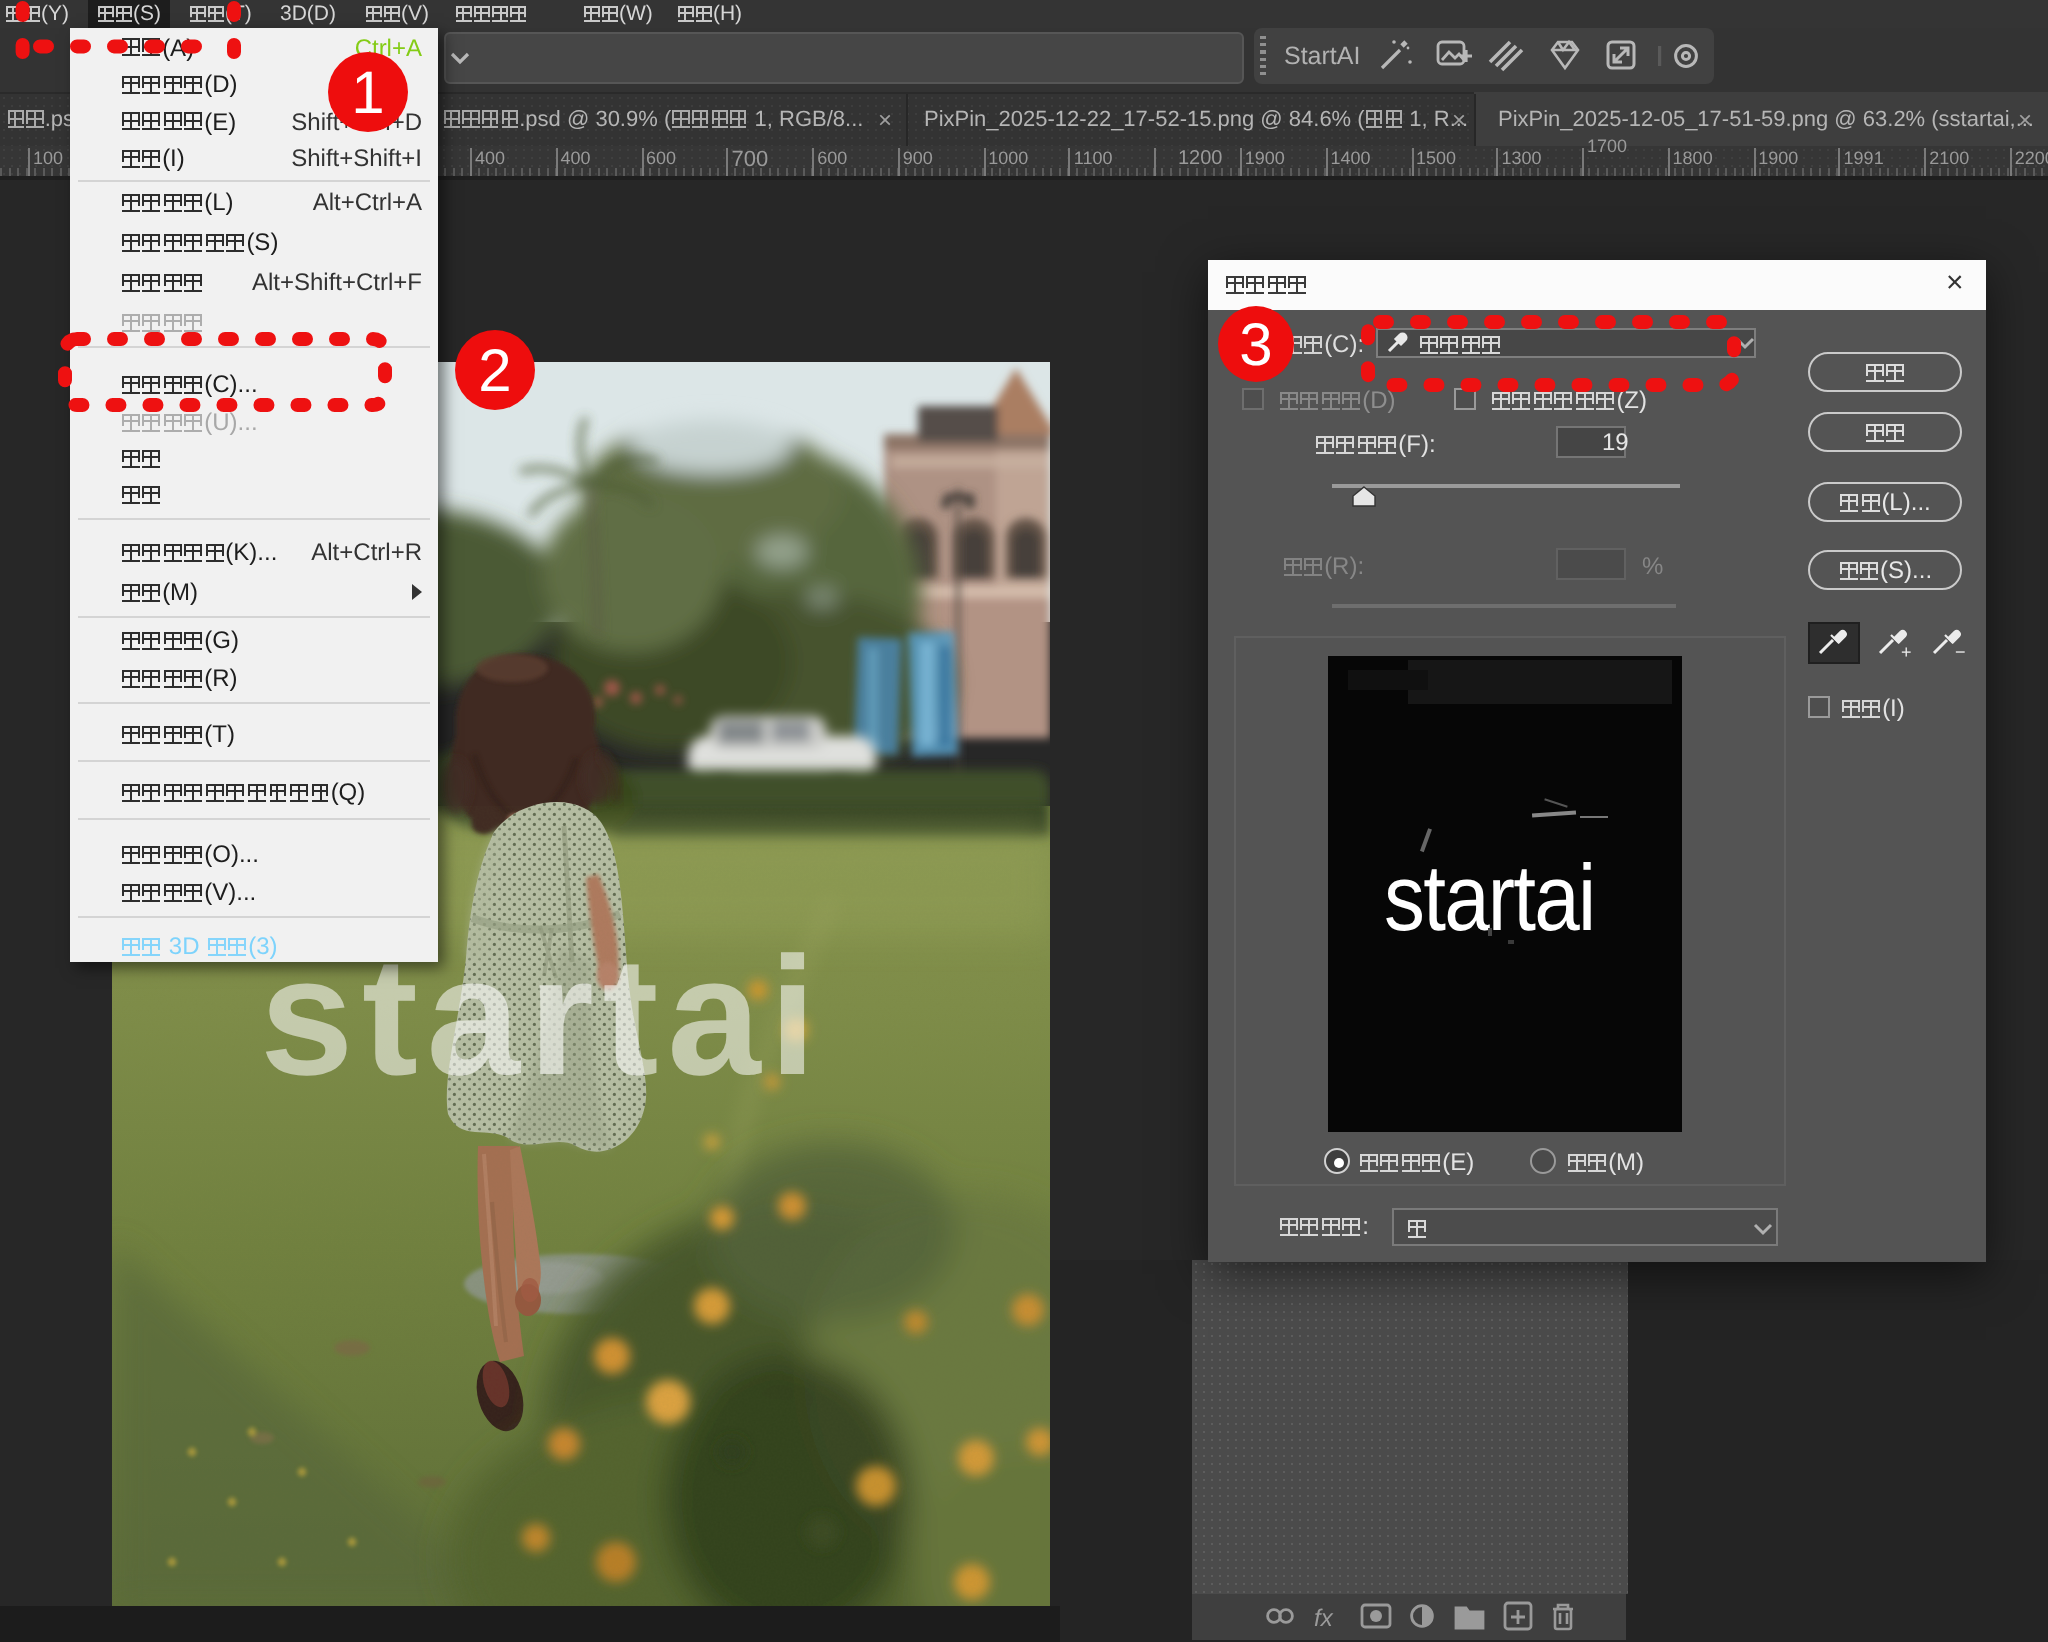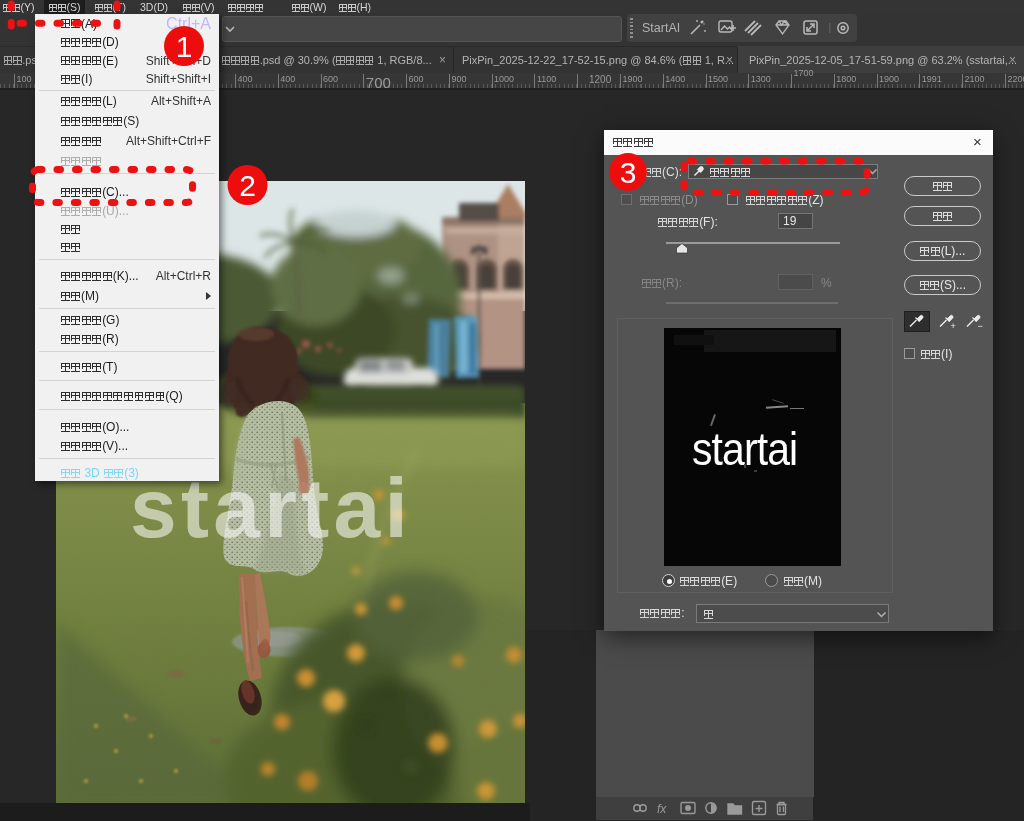--- a/index.html
+++ b/index.html
@@ -48,21 +48,21 @@
 <div class="ab" style="left:0;top:84px;width:1024px;height:4px;background:repeating-linear-gradient(90deg,#5a5a5a 0,#5a5a5a 1px,transparent 1px,transparent 4.27px)"></div>
 <div class="ab" style="left:14.0px;top:74px;width:1px;height:14px;background:#7a7a7a"></div>
 <div class="t" style="left:16.5px;top:74px;font-size:9px;color:#9a9a9a">100</div>
 <div class="ab" style="left:235.0px;top:74px;width:1px;height:14px;background:#7a7a7a"></div>
 <div class="t" style="left:237.5px;top:74px;font-size:9px;color:#9a9a9a">400</div>
 <div class="ab" style="left:277.8px;top:74px;width:1px;height:14px;background:#7a7a7a"></div>
 <div class="t" style="left:280.3px;top:74px;font-size:9px;color:#9a9a9a">400</div>
 <div class="ab" style="left:320.5px;top:74px;width:1px;height:14px;background:#7a7a7a"></div>
 <div class="t" style="left:323.0px;top:74px;font-size:9px;color:#9a9a9a">600</div>
 <div class="ab" style="left:363.3px;top:74px;width:1px;height:14px;background:#7a7a7a"></div>
-<div class="t" style="left:365.8px;top:74px;font-size:15px;color:#9a9a9a">700</div>
+<div class="t" style="left:365.8px;top:74px;font-size:11px;color:#9a9a9a">700</div>
 <div class="ab" style="left:406.1px;top:74px;width:1px;height:14px;background:#7a7a7a"></div>
 <div class="t" style="left:408.6px;top:74px;font-size:9px;color:#9a9a9a">600</div>
 <div class="ab" style="left:448.9px;top:74px;width:1px;height:14px;background:#7a7a7a"></div>
 <div class="t" style="left:451.4px;top:74px;font-size:9px;color:#9a9a9a">900</div>
 <div class="ab" style="left:491.6px;top:74px;width:1px;height:14px;background:#7a7a7a"></div>
 <div class="t" style="left:494.1px;top:74px;font-size:9px;color:#9a9a9a">1000</div>
 <div class="ab" style="left:534.4px;top:74px;width:1px;height:14px;background:#7a7a7a"></div>
 <div class="t" style="left:536.9px;top:74px;font-size:9px;color:#9a9a9a">1100</div>
 <div class="ab" style="left:577.2px;top:74px;width:1px;height:14px;background:#7a7a7a"></div>
 <div class="t" style="left:589px;top:74px;font-size:10px;color:#9a9a9a">1200</div>
@@ -326,21 +326,21 @@
     </svg>
 <div class="t" style="left:105px;top:34px;font-size:12px;line-height:16px;color:#e6e6e6"><i class="c"></i><i class="c"></i><i class="c"></i><i class="c"></i></div>
 <svg class="ab" style="left:263px;top:38px" width="11" height="8">
       <path d="M1.5 1.5 L5.5 5.5 L9.5 1.5" stroke="#b0b0b0" stroke-width="1.5" fill="none"></path>
     </svg>
 <div class="ab" style="left:17px;top:64px;width:11px;height:11px;border:1px solid #6e6e6e;background:#4e4e4e"></div>
 <div class="t" style="left:35px;top:62px;font-size:12px;line-height:16px;color:#8e8e8e"><i class="c"></i><i class="c"></i><i class="c"></i><i class="c"></i>(D)</div>
 <div class="ab" style="left:123px;top:64px;width:11px;height:11px;border:1px solid #9a9a9a;background:#4e4e4e"></div>
 <div class="t" style="left:141px;top:62px;font-size:12px;line-height:16px;color:#e2e2e2"><i class="c"></i><i class="c"></i><i class="c"></i><i class="c"></i><i class="c"></i><i class="c"></i>(Z)</div>
 <div class="t" style="left:53px;top:84px;font-size:12px;line-height:16px;color:#e2e2e2"><i class="c"></i><i class="c"></i><i class="c"></i><i class="c"></i>(F):</div>
-<div class="ab" style="left:174px;top:83px;width:35px;height:16px;background:#454545;border:1px solid #757575;font-size:12px;line-height:15px;color:#e6e6e6;padding-left:4px">19</div>
+<div class="ab" style="left:174px;top:83px;width:35px;height:16px;background:#454545;border:1px solid #757575;font-size:12px;line-height:15px;color:#e6e6e6;padding-left:22px">19</div>
 <div class="ab" style="left:62px;top:112px;width:174px;height:2px;background:#9a9a9a"></div>
 <svg class="ab" style="left:71px;top:113px" width="14" height="11">
       <path d="M7 0.5 L12.5 5 L12.5 10 L1.5 10 L1.5 5 Z" fill="#e6e6e6" stroke="#333" stroke-width="0.7"></path>
     </svg>
 <div class="t" style="left:37px;top:145px;font-size:12px;line-height:16px;color:#878787"><i class="c"></i><i class="c"></i>(R):</div>
 <div class="ab" style="left:174px;top:144px;width:35px;height:16px;background:#4b4b4b;border:1px solid #616161"></div>
 <div class="t" style="left:217px;top:145px;font-size:12px;line-height:16px;color:#878787">%</div>
 <div class="ab" style="left:62px;top:172px;width:172px;height:2px;background:#6e6e6e"></div>
 <div class="ab" style="left:13px;top:188px;width:276px;height:275px;border:1px solid #5f5f5f"></div>
 <div class="ab" style="left:60px;top:198px;width:177px;height:238px;background:#060606"></div>
@@ -394,29 +394,29 @@
         <path d="M8.5 5.5 l4 4" stroke-width="1.1"></path>
         <path d="M10 7 l3.2-3.2 a1.7 1.7 0 0 1 2.4 2.4 l-3.2 3.2 z" fill="#ececec" stroke-width="0.8"></path>
       </g>
       <text x="13.5" y="17" font-size="9" fill="#ececec">−</text>
     </svg>
 <div class="ab" style="left:300px;top:218px;width:11px;height:11px;border:1px solid #9a9a9a;background:#4e4e4e"></div>
 <div class="t" style="left:316px;top:216px;font-size:12px;line-height:16px;color:#e2e2e2"><i class="c"></i><i class="c"></i>(I)</div>
 </div>
 <div class="ab" style="left:35px;top:14px;width:184px;height:467px;background:#f1f1f1;box-shadow:3px 3px 7px rgba(0,0,0,.5)"></div>
 <div class="t" style="left:60px;top:15.5px;font-size:12px;line-height:16px;color:#1d1d1d"><i class="c"></i><i class="c"></i>(A)</div>
-<div class="t" style="right:813px;top:15.5px;font-size:16px;line-height:16px;color:#c4b5fd">Ctrl+A</div>
+<div class="t" style="right:813px;top:15.5px;font-size:12px;line-height:16px;color:#84cc16">Ctrl+A</div>
 <div class="t" style="left:60px;top:34px;font-size:12px;line-height:16px;color:#1d1d1d"><i class="c"></i><i class="c"></i><i class="c"></i><i class="c"></i>(D)</div>
 <div class="t" style="left:60px;top:52.5px;font-size:12px;line-height:16px;color:#1d1d1d"><i class="c"></i><i class="c"></i><i class="c"></i><i class="c"></i>(E)</div>
 <div class="t" style="right:813px;top:52.5px;font-size:12px;line-height:16px;color:#333">Shift+Ctrl+D</div>
 <div class="t" style="left:60px;top:71px;font-size:12px;line-height:16px;color:#1d1d1d"><i class="c"></i><i class="c"></i>(I)</div>
 <div class="t" style="right:813px;top:71px;font-size:12px;line-height:16px;color:#333">Shift+Shift+I</div>
 <div class="ab" style="left:39px;top:90px;width:176px;height:1px;background:#d4d4d4"></div>
 <div class="t" style="left:60px;top:93px;font-size:12px;line-height:16px;color:#1d1d1d"><i class="c"></i><i class="c"></i><i class="c"></i><i class="c"></i>(L)</div>
-<div class="t" style="right:813px;top:93px;font-size:12px;line-height:16px;color:#333">Alt+Shift+A</div>
+<div class="t" style="right:813px;top:93px;font-size:12px;line-height:16px;color:#333">Alt+Ctrl+A</div>
 <div class="t" style="left:60px;top:113px;font-size:12px;line-height:16px;color:#1d1d1d"><i class="c"></i><i class="c"></i><i class="c"></i><i class="c"></i><i class="c"></i><i class="c"></i>(S)</div>
 <div class="t" style="left:60px;top:133px;font-size:12px;line-height:16px;color:#1d1d1d"><i class="c"></i><i class="c"></i><i class="c"></i><i class="c"></i></div>
 <div class="t" style="right:813px;top:133px;font-size:12px;line-height:16px;color:#333">Alt+Shift+Ctrl+F</div>
 <div class="t" style="left:60px;top:153px;font-size:12px;line-height:16px;color:#a8a8a8"><i class="c"></i><i class="c"></i><i class="c"></i><i class="c"></i></div>
 <div class="ab" style="left:39px;top:173px;width:176px;height:1px;background:#d4d4d4"></div>
 <div class="t" style="left:60px;top:184px;font-size:12px;line-height:16px;color:#1d1d1d"><i class="c"></i><i class="c"></i><i class="c"></i><i class="c"></i>(C)...</div>
 <div class="t" style="left:60px;top:203px;font-size:12px;line-height:16px;color:#a8a8a8"><i class="c"></i><i class="c"></i><i class="c"></i><i class="c"></i>(U)...</div>
 <div class="t" style="left:60px;top:221px;font-size:12px;line-height:16px;color:#1d1d1d"><i class="c"></i><i class="c"></i></div>
 <div class="t" style="left:60px;top:239px;font-size:12px;line-height:16px;color:#1d1d1d"><i class="c"></i><i class="c"></i></div>
 <div class="ab" style="left:39px;top:259px;width:176px;height:1px;background:#d4d4d4"></div>

